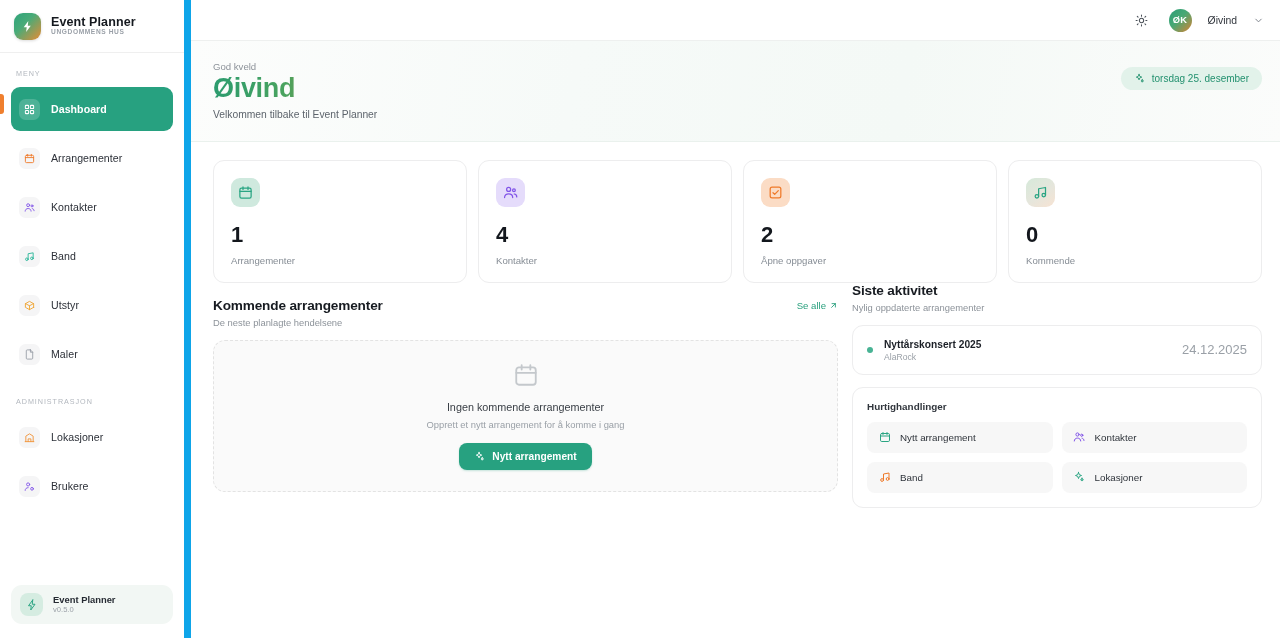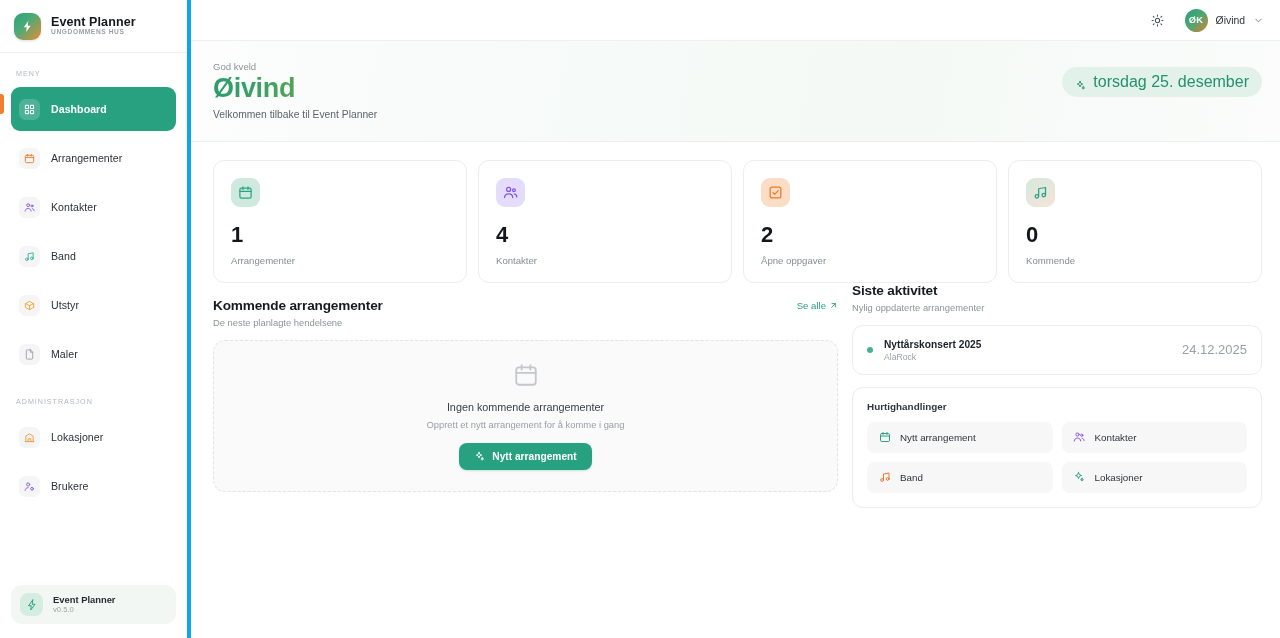--- a/index.html
+++ b/index.html
@@ -11,21 +11,21 @@
     color: #1f2430;
     overflow: hidden;
     -webkit-font-smoothing: antialiased;
   }
   .app { display: flex; width: 1280px; height: 638px; }
 
   
   .sidebar {
     width: 191px; height: 638px; flex: 0 0 191px;
     background: #ffffff;
-    border-right: 4px solid #0ea5e9;
+    border-right: 7px solid #0ea5e9;
     display: flex; flex-direction: column;
     position: relative;
   }
   .brand {
     height: 53px; flex: 0 0 53px;
     display: flex; align-items: center; gap: 10px;
     padding: 0 14px;
     border-bottom: 1px solid #efefef;
   }
   .brand-tile {
@@ -91,21 +91,21 @@
     background: #ffffff;
     border-bottom: 1px solid #eef0ef;
     display: flex; align-items: center; justify-content: flex-end;
     padding: 0 20px; gap: 16px;
   }
   .theme-btn {
     width: 22px; height: 22px; border-radius: 7px;
     display: flex; align-items: center; justify-content: center;
     cursor: pointer; background: transparent; border: none;
   }
-  .user-chip { display: flex; align-items: center; gap: 8px; cursor: pointer; }
+  .user-chip { display: flex; align-items: center; gap: 16px; cursor: pointer; }
   .avatar {
     width: 23px; height: 23px; border-radius: 50%;
     background: linear-gradient(135deg, #2b9e78 0%, #48a874 45%, #d98232 100%);
     color: #fff; font-size: 9.3px; font-weight: 700;
     display: flex; align-items: center; justify-content: center;
     letter-spacing: .2px;
   }
   .user-name { font-size: 10.4px; color: #31363d; }
 
   
@@ -122,21 +122,21 @@
     background: linear-gradient(90deg, #2c9c6f 0%, #4aa35e 45%, #d4792a 100%);
     -webkit-background-clip: text; background-clip: text;
     -webkit-text-fill-color: transparent; color: #2c9c6f;
     margin-bottom: 6px;
   }
   .greet-welcome { font-size: 10.3px; color: #5d646c; }
   .date-pill {
     display: inline-flex; align-items: flex-end; gap: 7px;
     background: #e2f2ea; color: #23916f;
     border-radius: 999px; padding: 6px 13px;
-    font-size: 16px; font-weight: 500; margin-top: 6px;
+    font-size: 10px; font-weight: 500; margin-top: 6px;
   }
 
   .content { padding: 18px 22px 0 22px; flex: 1 1 auto; overflow: hidden; }
 
   
   .stats { display: grid; grid-template-columns: repeat(4, 1fr); gap: 11px; }
   .stat {
     background: #ffffff; border: 1px solid #ededee; border-radius: 11px;
     padding: 17px 17px 16px 17px; min-height: 114px;
     display: flex; flex-direction: column;

